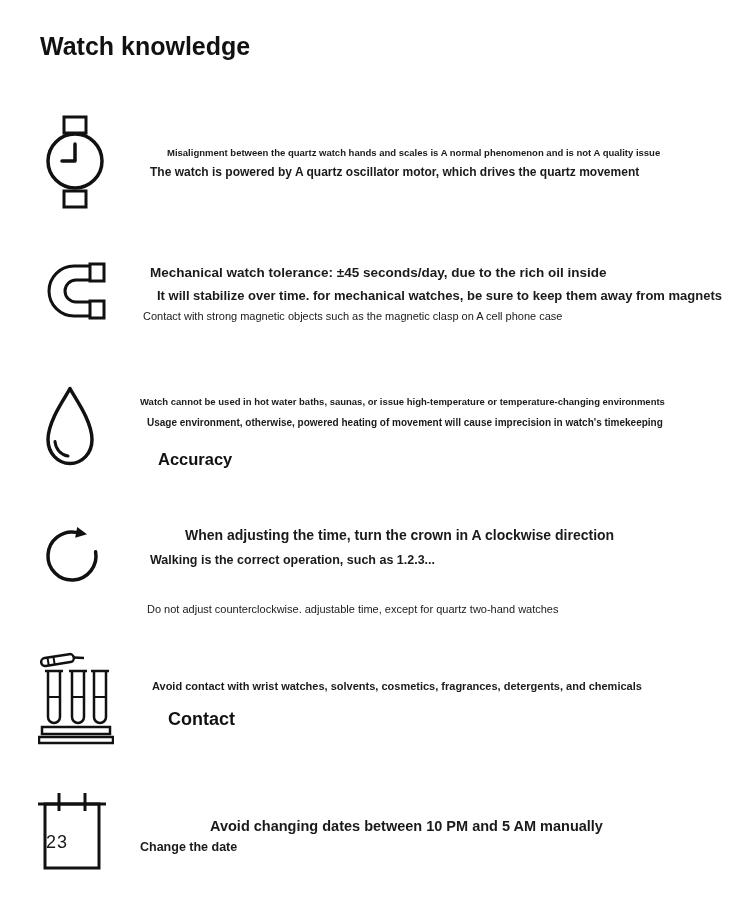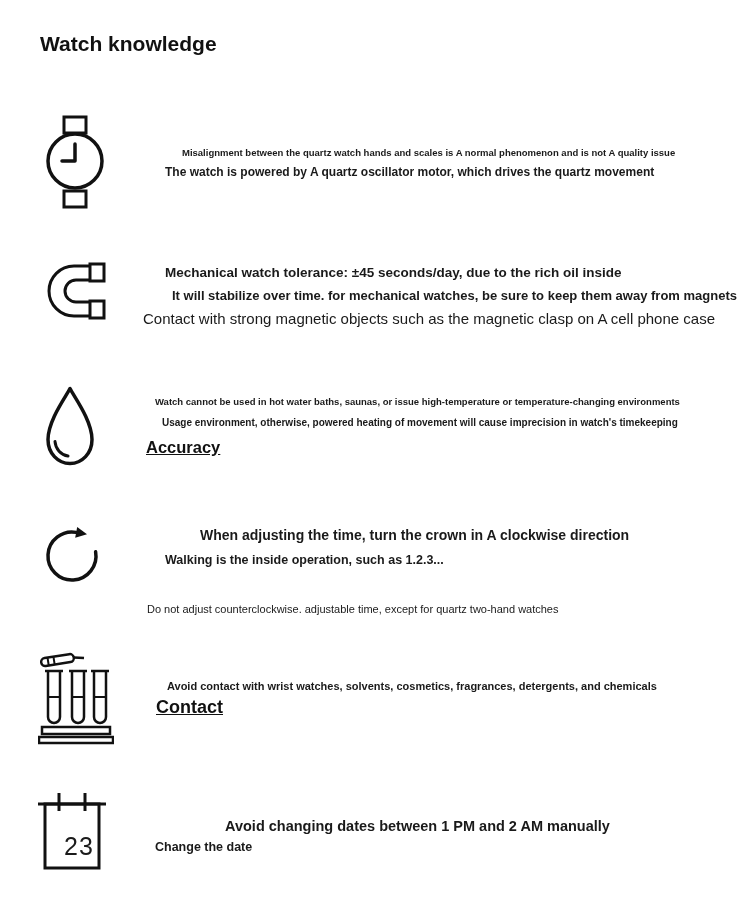--- a/index.html
+++ b/index.html
@@ -6,32 +6,32 @@
   .page{
     position:relative;
     width:750px;height:909px;
     background:#ffffff;
     font-family:"Liberation Sans","DejaVu Sans",sans-serif;
     color:#1a1a1a;
     overflow:hidden;
   }
   .title{
     position:absolute;left:40px;top:32px;margin:0;
-    font-size:21px;font-weight:bold;color:#111;
+    font-size:25px;font-weight:bold;color:#111;
   }
   .icon{position:absolute;}
   .icon svg{width:100%;height:100%;display:block;}
   .ln{
     position:absolute;margin:0;white-space:nowrap;color:#1a1a1a;line-height:1.2;
   }
-  .b{font-weight:bold;margin-left:15px;}
-  .heading{position:absolute;margin:0;font-weight:bold;color:#111;white-space:nowrap;text-decoration:underline;}
+  .b{font-weight:bold;}
+  .heading{position:absolute;margin:12px;font-weight:bold;color:#111;white-space:nowrap;}
   .cal-day{
-    position:absolute;left:26px;top:44px;
-    font-size:25px;font-weight:400;color:#1a1a1a;letter-spacing:1px;
+    position:absolute;left:8px;top:44px;
+    font-size:18px;font-weight:400;color:#1a1a1a;letter-spacing:1px;
   }
 </style>
 </head>
 <body>
 
 <div class="page">
 
   <h1 class="title">Watch knowledge</h1>
 
   <section>
@@ -50,21 +50,21 @@
   <section>
     <div class="icon" style="left:44px;top:262px;width:64px;height:58px">
       <svg viewBox="0 0 64 58" fill="none" stroke="#111">
         <path d="M54 4 H30 A25 25 0 0 0 30 54 H54 V40 H32 A11 11 0 0 1 32 18 H54 Z" stroke-width="3"></path>
         <rect x="46" y="2" width="14" height="17" fill="#ffffff" stroke-width="3"></rect>
         <rect x="46" y="39" width="14" height="17" fill="#ffffff" stroke-width="3"></rect>
       </svg>
     </div>
     <p class="ln b" style="left:150px;top:265px;font-size:13.5px">Mechanical watch tolerance: ±45 seconds/day, due to the rich oil inside</p>
     <p class="ln b" style="left:157px;top:288px;font-size:13px">It will stabilize over time. for mechanical watches, be sure to keep them away from magnets</p>
-    <p class="ln" style="left:143px;top:310px;font-size:15px">Contact with strong magnetic objects such as the magnetic clasp on A cell phone case</p>
+    <p class="ln" style="left:143px;top:310px;font-size:11px">Contact with strong magnetic objects such as the magnetic clasp on A cell phone case</p>
   </section>
 
   <section>
     <div class="icon" style="left:42px;top:383px;width:56px;height:87px">
       <svg viewBox="0 0 56 84" fill="none" stroke="#111">
         <path d="M28 4 C24 12 6 36 6 55 C6 68.8 15.8 79 28 79 C40.2 79 50 68.8 50 55 C50 36 32 12 28 4 Z" stroke-width="3.5" stroke-linejoin="round"></path>
         <path d="M13 57 C13.5 64.5 19 70.5 26 71.5" stroke-width="3" stroke-linecap="round"></path>
       </svg>
     </div>
     <p class="ln b" style="left:140px;top:396px;font-size:9.5px">Watch cannot be used in hot water baths, saunas, or issue high-temperature or temperature-changing environments</p>
@@ -73,21 +73,21 @@
   </section>
 
   <section>
     <div class="icon" style="left:42px;top:520px;width:62px;height:72px">
       <svg viewBox="0 0 62 72" fill="none" stroke="#111">
         <path d="M53.6 31.8 A24 24 0 1 1 34.2 12.4" stroke-width="3.5" stroke-linecap="round"></path>
         <polygon points="45,14.3 33.2,17.8 35.2,7" fill="#111" stroke="none"></polygon>
       </svg>
     </div>
     <p class="ln b" style="left:185px;top:527px;font-size:14px">When adjusting the time, turn the crown in A clockwise direction</p>
-    <p class="ln b" style="left:150px;top:553px;font-size:12.5px">Walking is the inside operation, such as 1.2.3...</p>
+    <p class="ln b" style="left:150px;top:553px;font-size:12.5px">Walking is the correct operation, such as 1.2.3...</p>
     <p class="ln" style="left:147px;top:603px;font-size:11px">Do not adjust counterclockwise. adjustable time, except for quartz two-hand watches</p>
   </section>
 
   <section>
     <div class="icon" style="left:38px;top:645px;width:76px;height:100px">
       <svg viewBox="0 0 76 100" fill="none" stroke="#111">
         <g stroke-width="2.5">
           <g transform="rotate(-9 20 15)">
             <rect x="3" y="11" width="33" height="8" rx="4"></rect>
             <path d="M36 15 L46 17"></path>
@@ -110,17 +110,17 @@
   <section>
     <div class="icon" style="left:38px;top:788px;width:68px;height:88px">
       <svg viewBox="0 0 68 88" fill="none" stroke="#111">
         <line x1="0" y1="16" x2="68" y2="16" stroke-width="3"></line>
         <rect x="7" y="16" width="54" height="64" stroke-width="3"></rect>
         <line x1="21" y1="5" x2="21" y2="23" stroke-width="3"></line>
         <line x1="47" y1="5" x2="47" y2="23" stroke-width="3"></line>
       </svg>
       <span class="cal-day">23</span>
     </div>
-    <p class="ln b" style="left:210px;top:818px;font-size:14.5px">Avoid changing dates between 1 PM and 2 AM manually</p>
+    <p class="ln b" style="left:210px;top:818px;font-size:14.5px">Avoid changing dates between 10 PM and 5 AM manually</p>
     <p class="ln b" style="left:140px;top:840px;font-size:12.5px">Change the date</p>
   </section>
 
 </div>
 
 </body></html>

